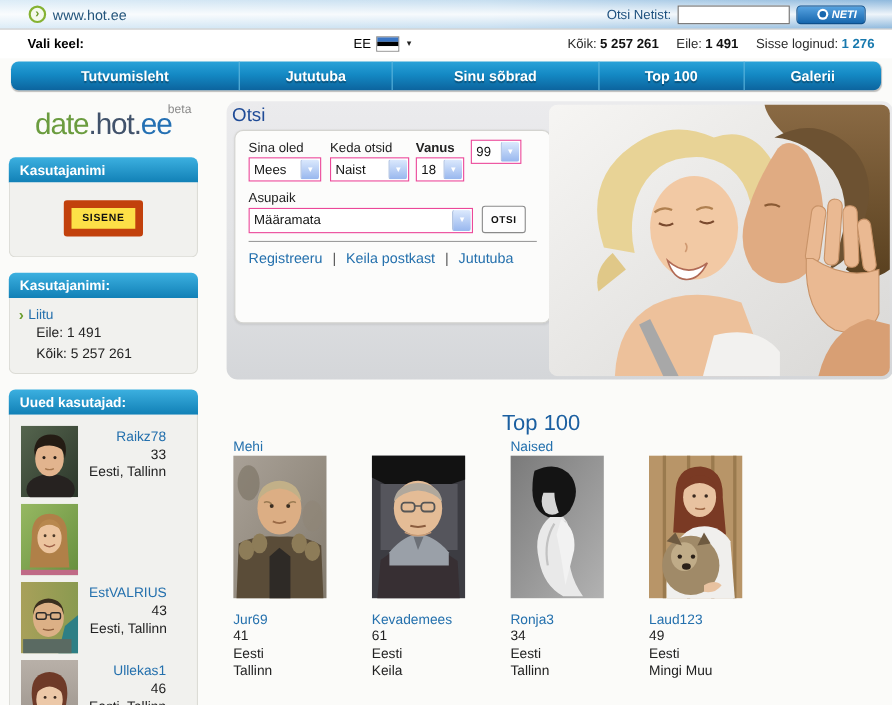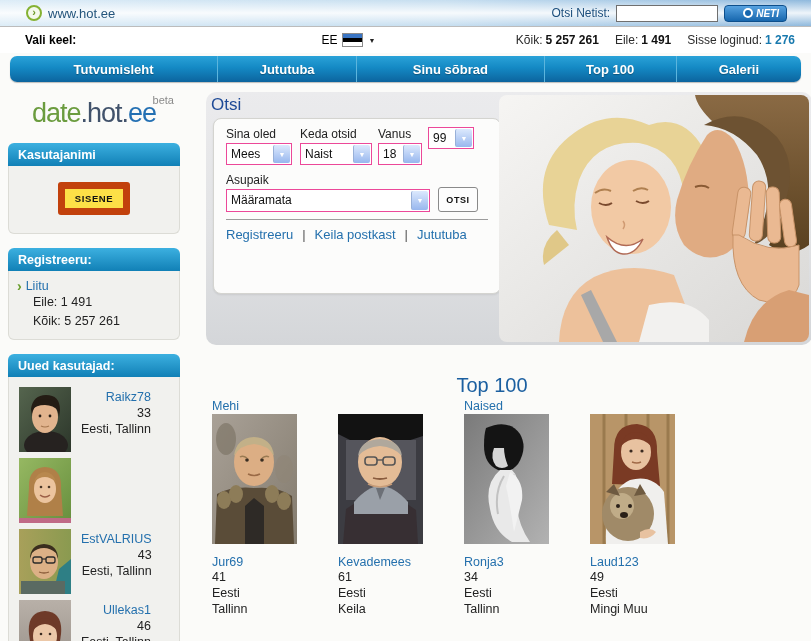--- a/index.html
+++ b/index.html
@@ -138,21 +138,21 @@
     </div>
 
     <div class="sbox">
       <div class="hd">Kasutajanimi</div>
       <div class="bd">
         <button class="sisene">SISENE</button>
       </div>
     </div>
 
     <div class="sbox">
-      <div class="hd">Registreeru:</div>
+      <div class="hd">Kasutajanimi:</div>
       <div class="bd">
         <div class="liitu">
           <span class="arr">›</span>
           <span class="blue">Liitu</span>
         </div>
         <div class="srow"><span>Eile:</span> <span>1 491</span></div>
         <div class="srow"><span>Kõik:</span> <span>5 257 261</span></div>
       </div>
     </div>
 
@@ -255,21 +255,21 @@
       </div>
     </div>
   </div>
 
   <div class="hero">
     <div class="otsi-title">Otsi</div>
 
     <div class="formpanel">
       <span class="flabel" style="left:12px;top:8px;">Sina oled</span>
       <span class="flabel" style="left:86px;top:8px;">Keda otsid</span>
-      <span class="flabel" style="left:164px;top:8px;">Vanus</span>
+      <span class="flabel" style="left:164px;top:8px;font-weight:bold;">Vanus</span>
       <span class="flabel" style="left:214px;top:8px;">kuni</span>
 
       <div class="xpsel" style="left:12px;top:24px;width:64px;">
         <span class="val">Mees</span>
         <span class="xpbtn">▼</span>
       </div>
       <div class="xpsel" style="left:86px;top:24px;width:70px;">
         <span class="val">Naist</span>
         <span class="xpbtn">▼</span>
       </div>

